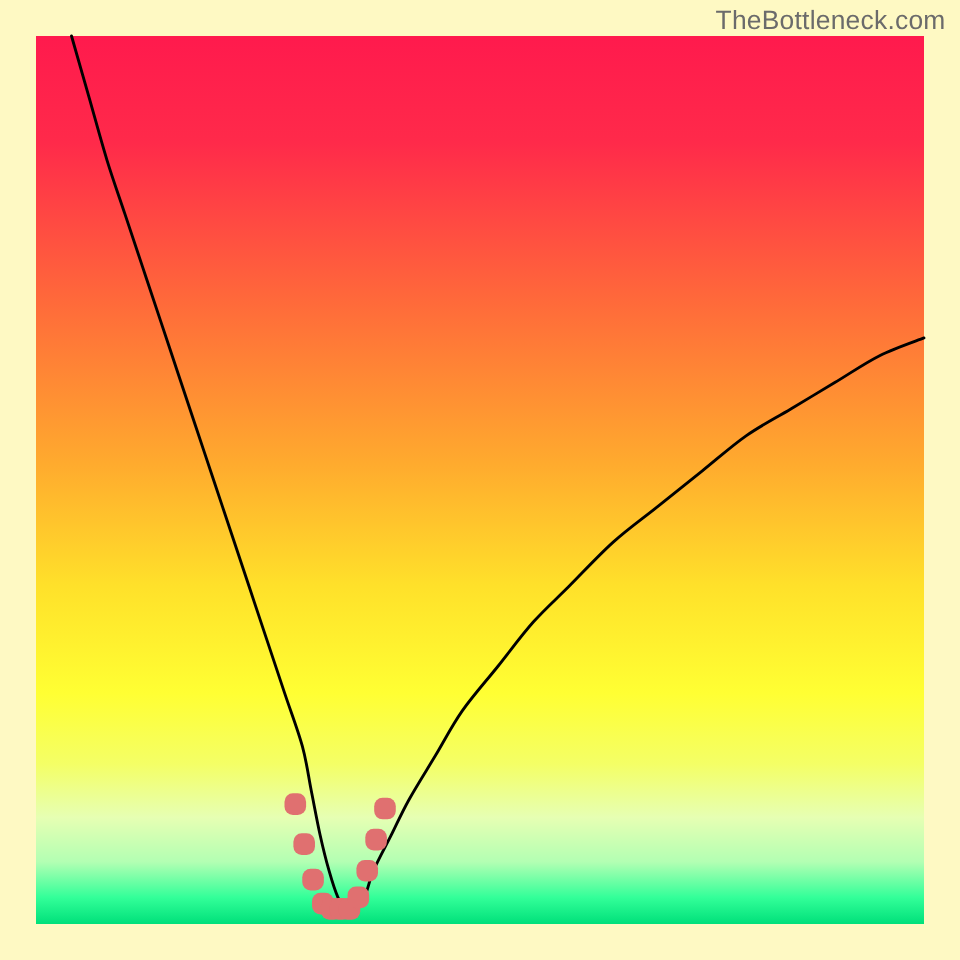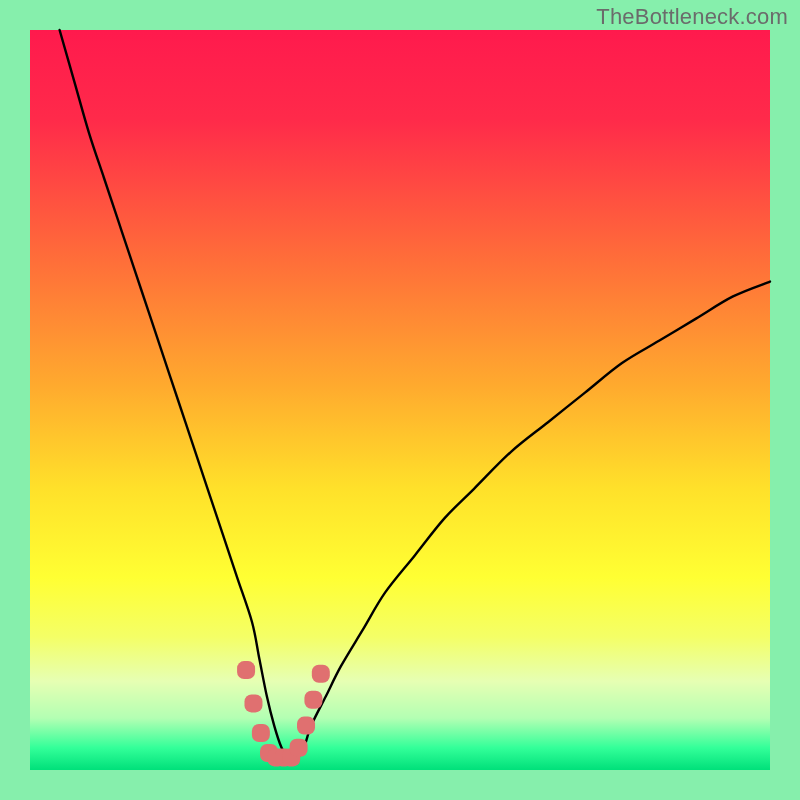--- a/index.html
+++ b/index.html
@@ -9,21 +9,21 @@
     height: 800px;
     background: #000000;
     overflow: hidden;
   }
   .frame {
     position: absolute;
     left: 0;
     top: 0;
     width: 800px;
     height: 800px;
-    background: #86efac;
+    background: #fef9c3;
   }
   .watermark {
     position: absolute;
     top: 4px;
     right: 12px;
     color: #6b6b6b;
     font-family: Arial, Helvetica, sans-serif;
     font-size: 22px;
     font-weight: 500;
     letter-spacing: 0.2px;

